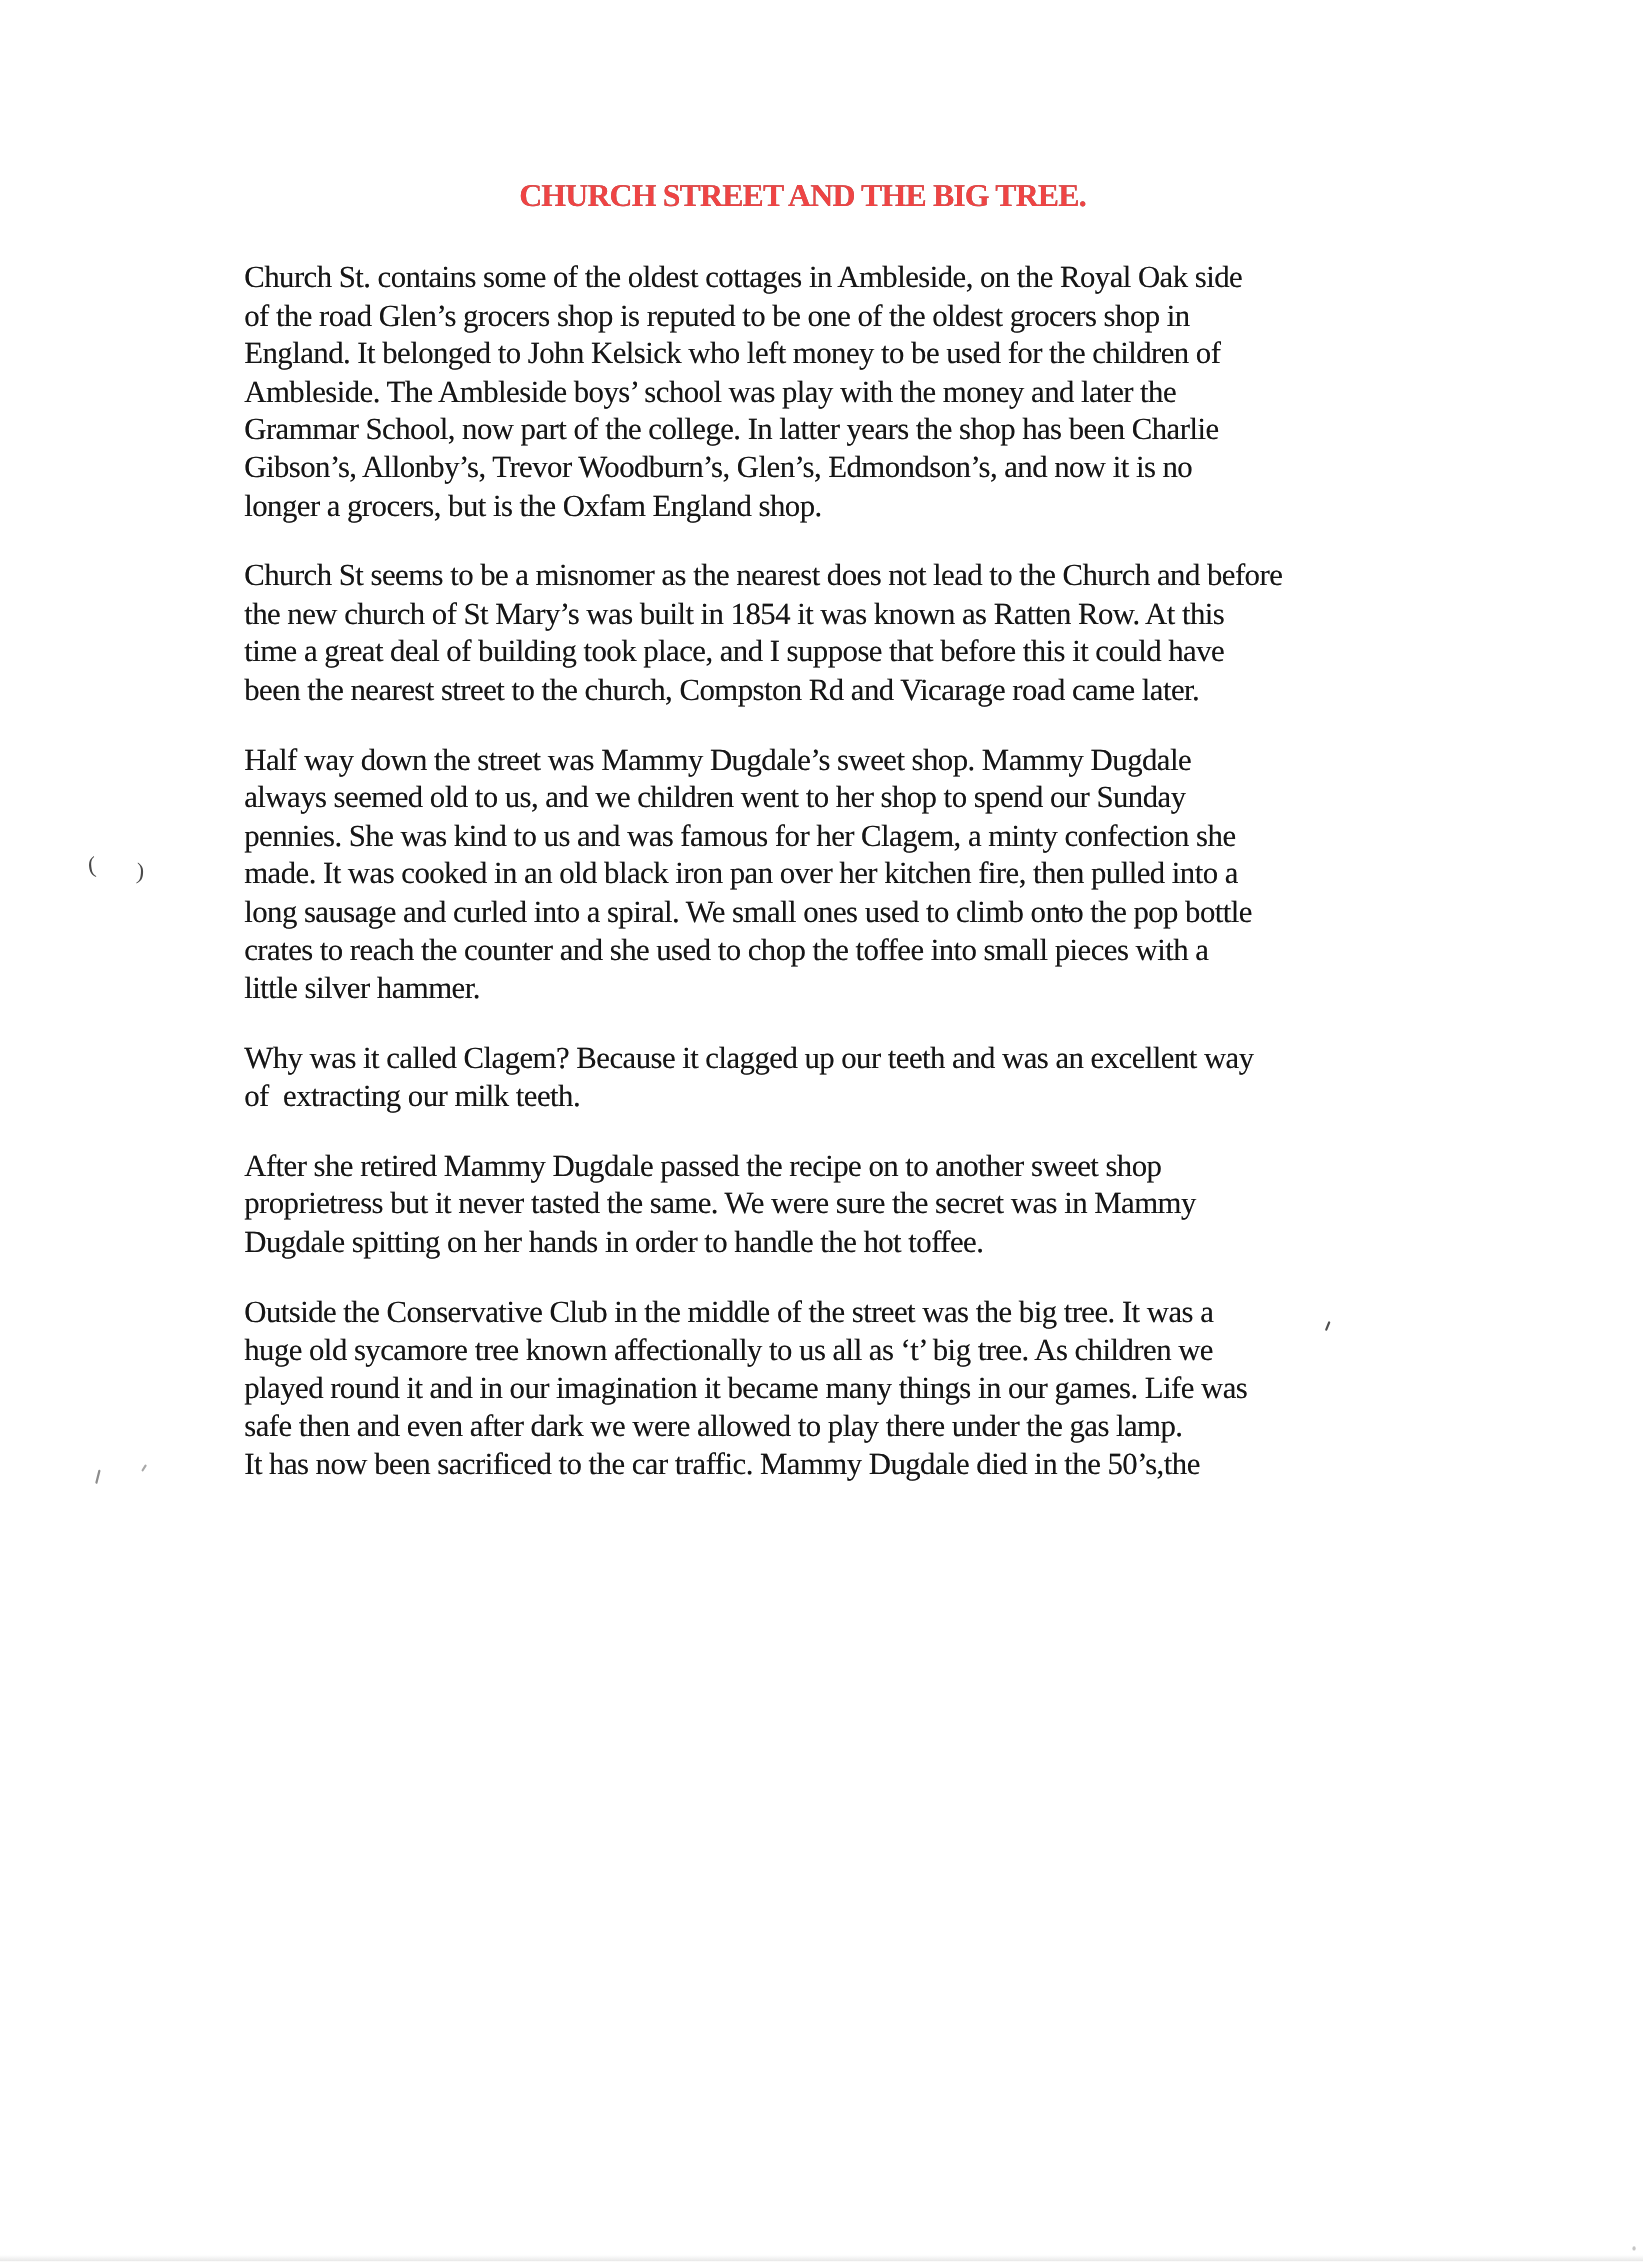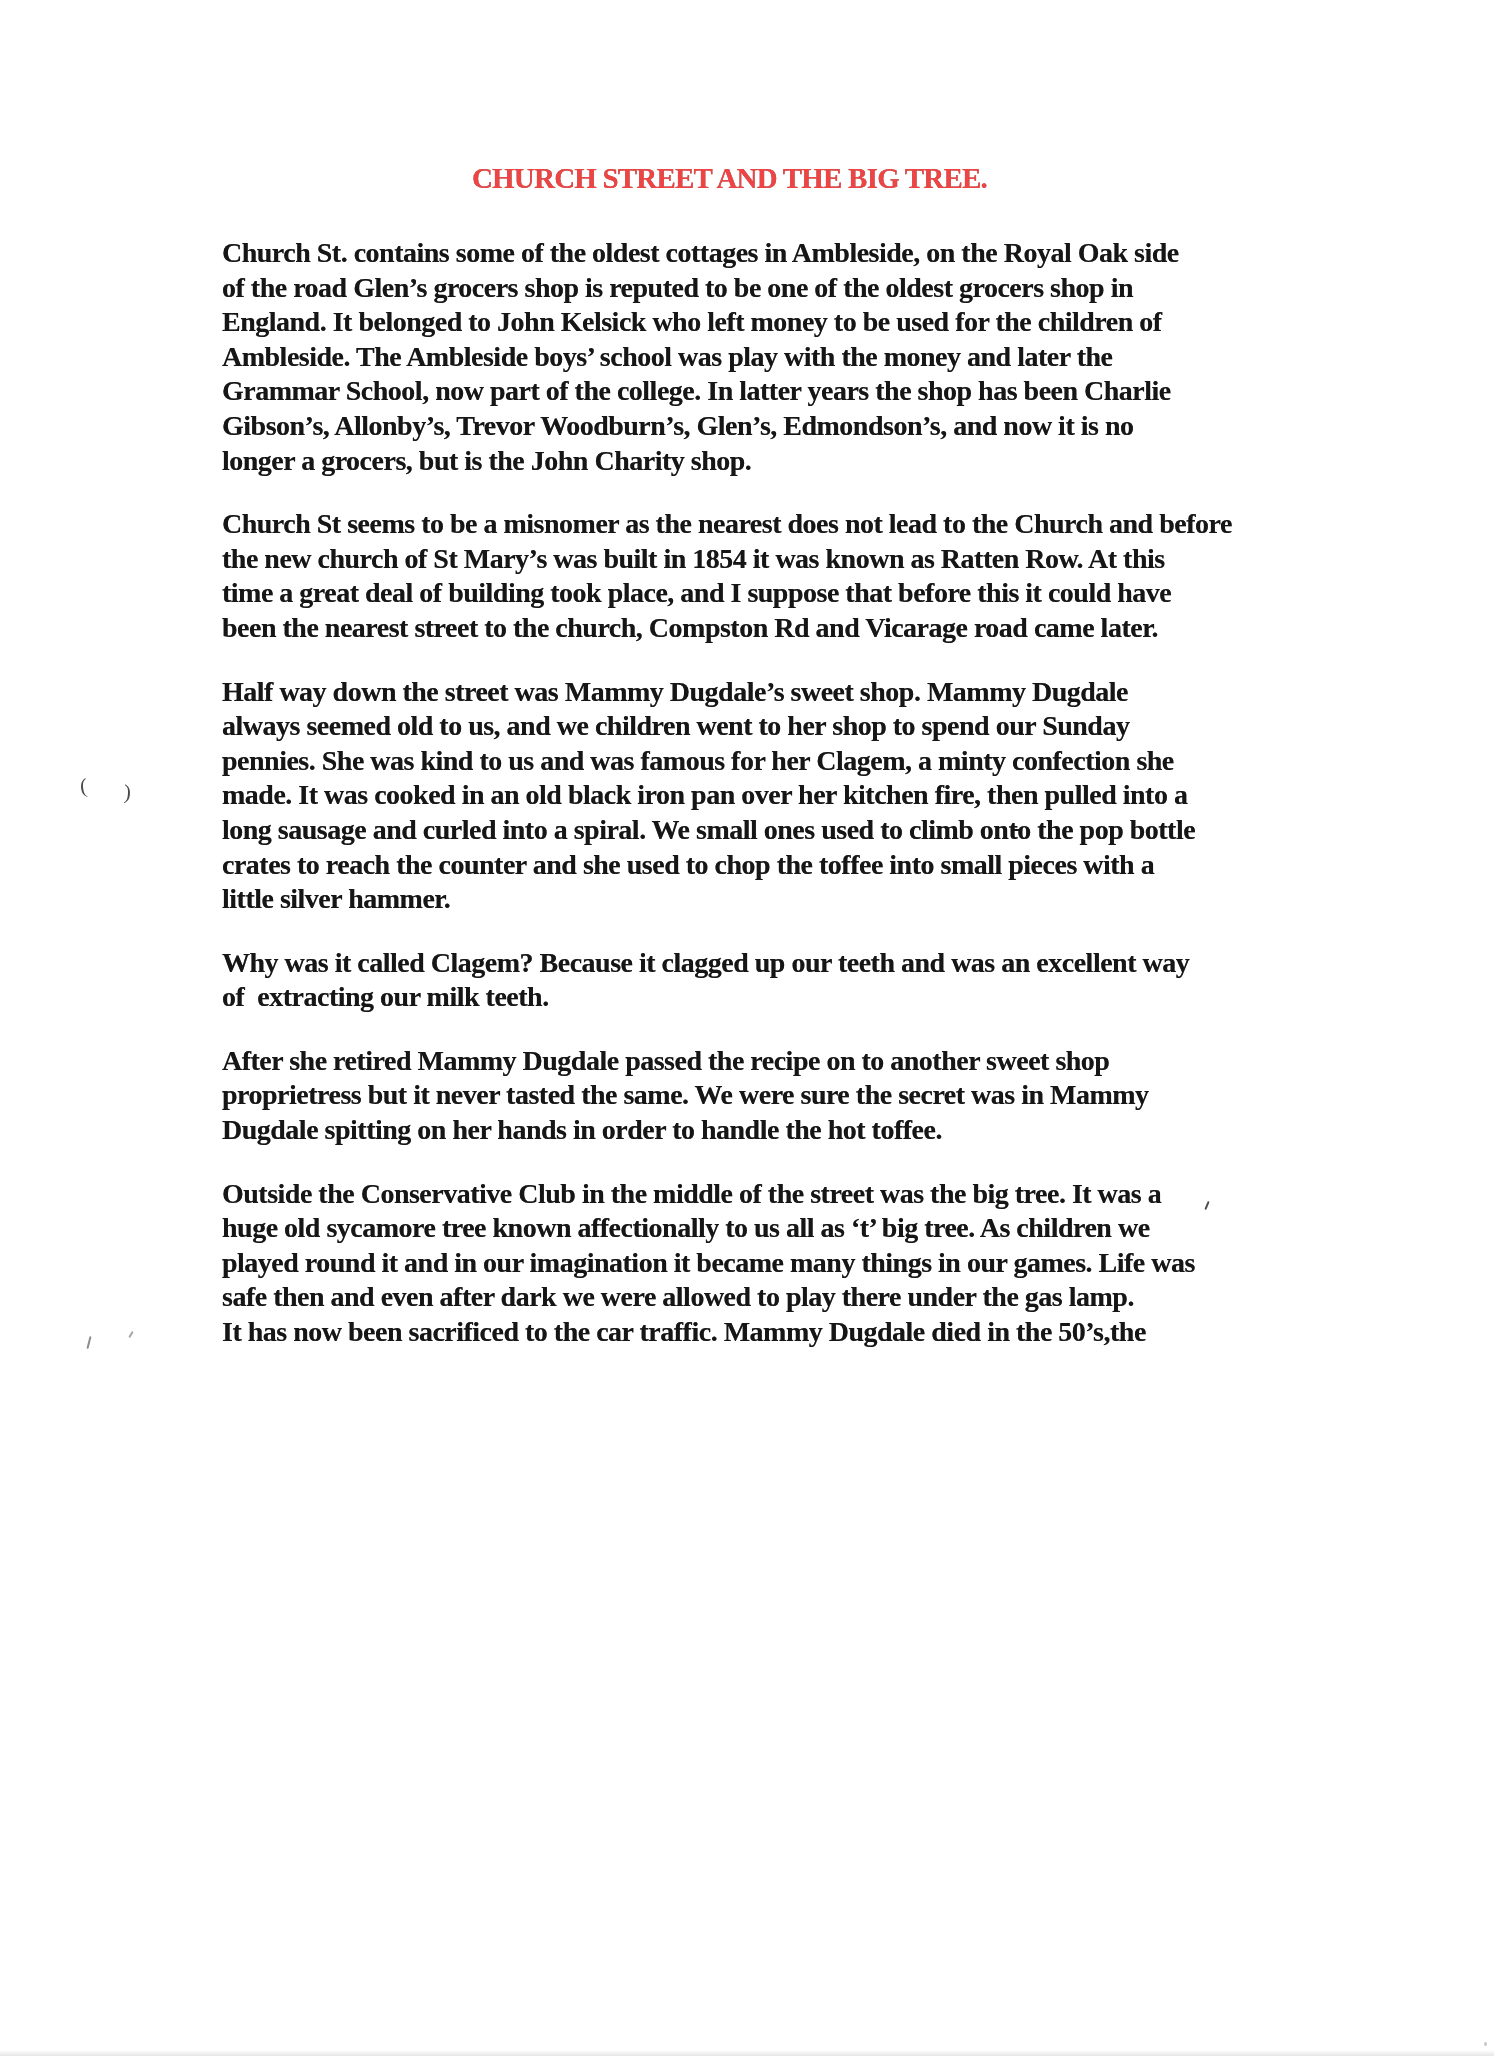--- a/index.html
+++ b/index.html
@@ -27,21 +27,20 @@
     margin: 0 30px 40px 0;
     color: #ef4444;
     text-shadow: 0 0 0.5px rgba(0,0,0,0.55);
   }
   .para {
     margin: 0 0 29px 0;
     font-size: 28px;
     line-height: 34.6px;
     letter-spacing: -0.5px;
     text-shadow: 0 0 0.4px rgba(0,0,0,0.5);
-    font-weight: bold;
   }
   .line { display: block; white-space: pre; }
   
   .artifact { position: absolute; color: #3a3a3a; }
   .edge-fragment {
     left: -9px; top: 756px;
     font-size: 21px; color: #222;
   }
   .paren-open  { left: 80px;  top: 774px; font-size: 21px; color: #4a4a4a; transform: rotate(-6deg); }
   .paren-close { left: 124px; top: 780px; font-size: 21px; color: #4a4a4a; transform: rotate(4deg); }
@@ -75,21 +74,21 @@
 
     <h1 class="doc-title">CHURCH STREET AND THE BIG TREE.</h1>
 
     <p class="para">
       <span class="line">Church St. contains some of the oldest cottages in Ambleside, on the Royal Oak side</span>
       <span class="line">of the road Glen’s grocers shop is reputed to be one of the oldest grocers shop in</span>
       <span class="line">England. It belonged to John Kelsick who left money to be used for the children of</span>
       <span class="line">Ambleside. The Ambleside boys’ school was play with the money and later the</span>
       <span class="line">Grammar School, now part of the college. In latter years the shop has been Charlie</span>
       <span class="line">Gibson’s, Allonby’s, Trevor Woodburn’s, Glen’s, Edmondson’s, and now it is no</span>
-      <span class="line">longer a grocers, but is the John Charity shop.</span>
+      <span class="line">longer a grocers, but is the Oxfam England shop.</span>
     </p>
 
     <p class="para">
       <span class="line">Church St seems to be a misnomer as the nearest does not lead to the Church and before</span>
       <span class="line">the new church of St Mary’s was built in 1854 it was known as Ratten Row. At this</span>
       <span class="line">time a great deal of building took place, and I suppose that before this it could have</span>
       <span class="line">been the nearest street to the church, Compston Rd and Vicarage road came later.</span>
     </p>
 
     <p class="para">

